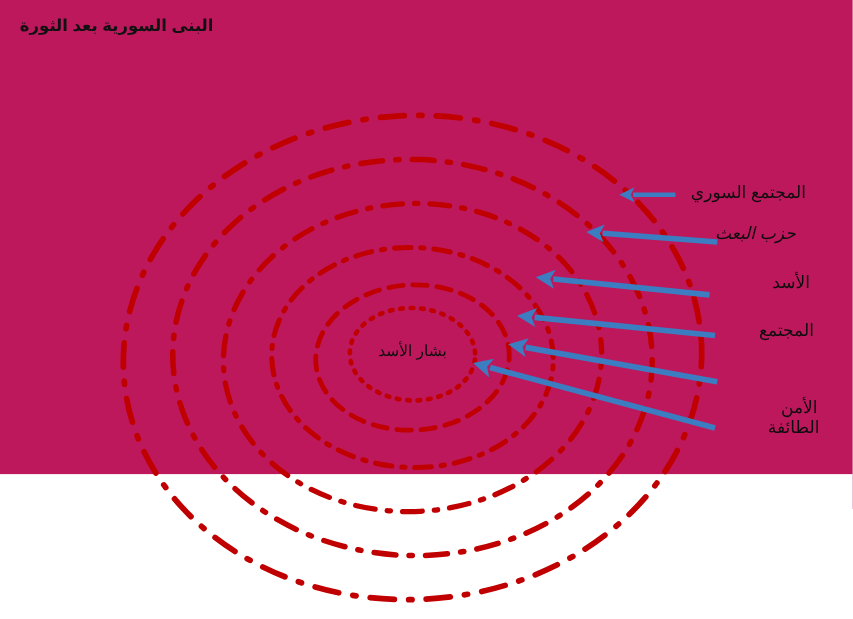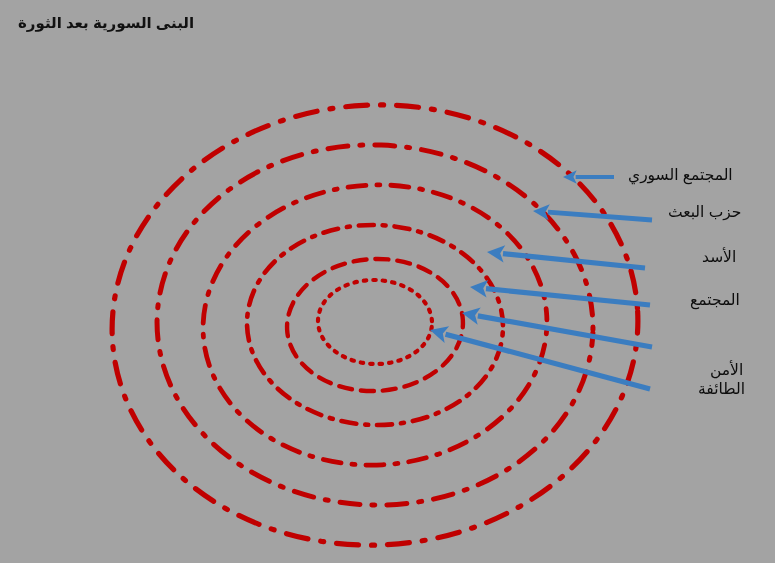--- a/index.html
+++ b/index.html
@@ -12,22 +12,22 @@
     width: 775px;
     height: 563px;
     position: relative;
     overflow: hidden;
     font-family: "Liberation Sans", "DejaVu Sans", sans-serif;
   }
   #page-root {
     position: absolute;
     left: 0; top: 0;
     width: 775px;
-    height: 563px;
-    background: #a3a3a3;
+    height: 431px;
+    background: #be185d;
   }
   .title {
     position: absolute;
     left: 18px;
     top: 14px;
     font-family: "Liberation Sans", "DejaVu Sans", sans-serif;
     font-size: 15px;
     font-weight: bold;
     color: #111111;
     direction: rtl;
@@ -110,21 +110,22 @@
         </g>
         <g>
           <line x1="650" y1="389" x2="445.55050107525557" y2="334.17036165200034" class="arrow-line" stroke="#3B7DC0" stroke-width="5.2"></line>
           <polygon points="430,330 449.1510874507041,326.1492533898626 442.8460661056459,333.44508136469597 444.6543496694167,342.91675020144254" fill="#3B7DC0"></polygon>
         </g>
       </g>
   </svg>
 
   <div id="labels-layer">
       <div class="label" style="left: 628px; top: 166px;">المجتمع السوري</div>
-      <div class="label" style="left: 668px; top: 203px;">حزب البعث</div>
+      <div class="label" style="left: 650px; top: 203px; font-style: italic;">حزب البعث</div>
       <div class="label" style="left: 702px; top: 248px;">الأسد</div>
       <div class="label" style="left: 690px; top: 291px;">المجتمع</div>
       <div class="label" style="left: 710px; top: 336px; margin-top: 25px;">الأمن</div>
       <div class="label" style="left: 698px; top: 380px;">الطائفة</div>
     </div>
 
+  <div class="center-label" id="center-label" style="left: 315px; top: 311px; width: 120px;">بشار الأسد</div>
 
 </div>
 
 </body></html>

